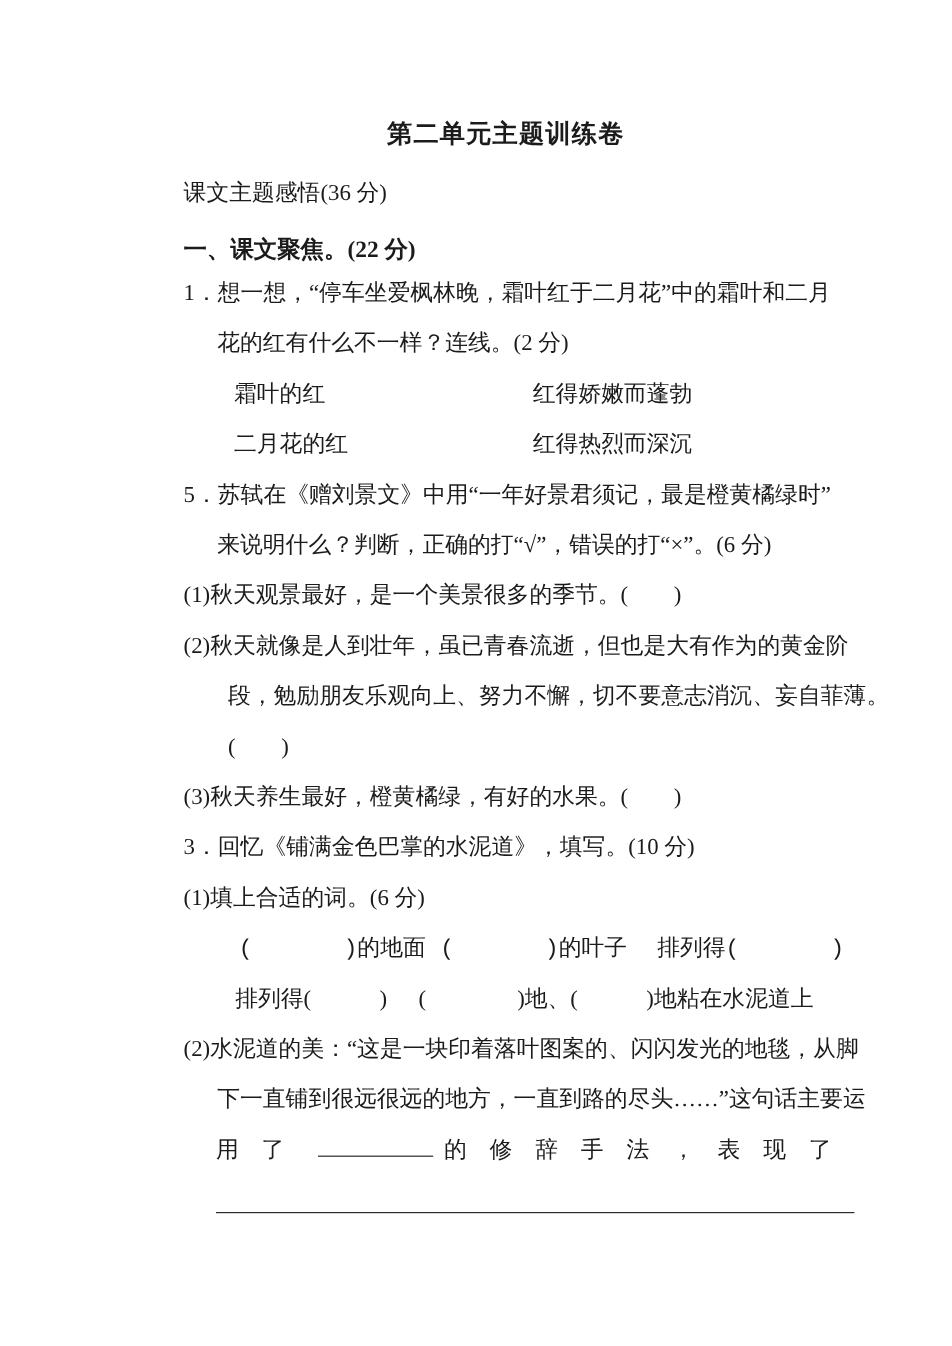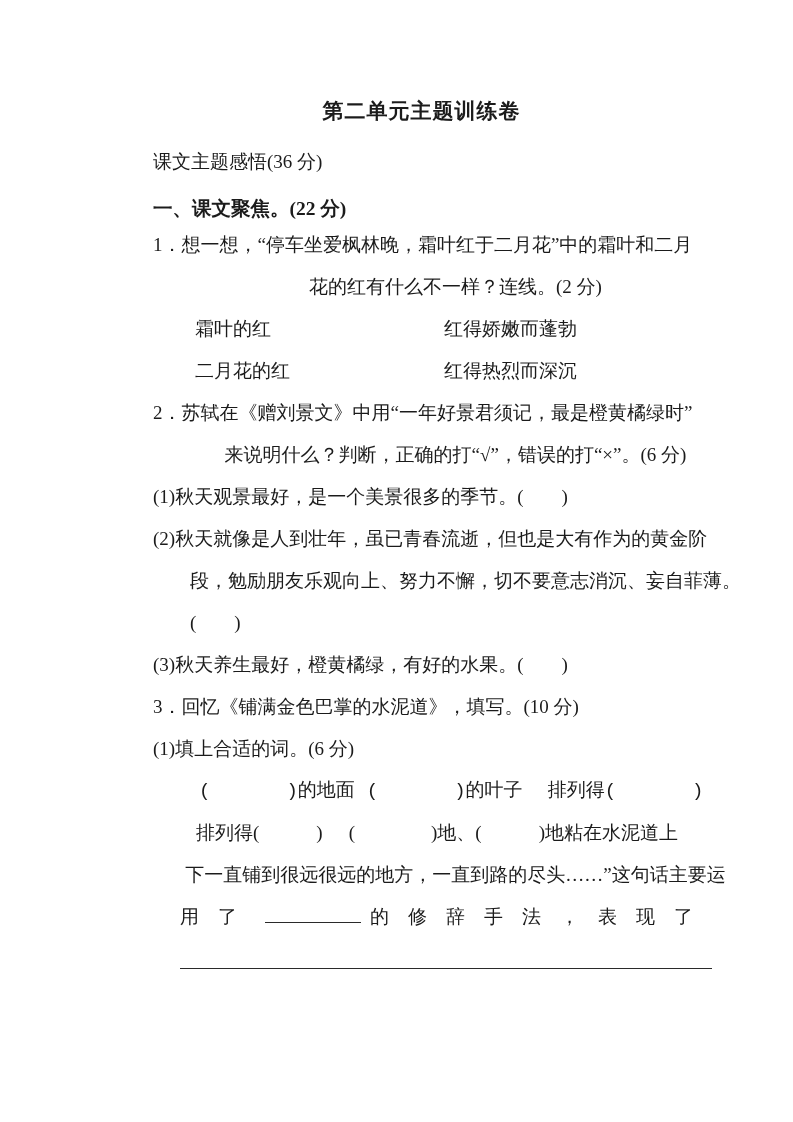--- a/index.html
+++ b/index.html
@@ -45,21 +45,21 @@
     height: 30px;
     line-height: 30px;
     margin-top: 18px;
   }
   .line {
     height: 42px;
     line-height: 42px;
     font-size: 19px;
     white-space: nowrap;
   }
-  .indent-1 { padding-left: 28px; text-align: center; }
+  .indent-1 { padding-left: 28px; }
   .indent-2 { padding-left: 37px; }
   .match-row { padding-left: 42px; }
   .match-left {
     display: inline-block;
     width: 249px;
   }
   .blank-row-1 { padding-left: 46px; font-family: Liberation Mono, monospace; }
   .blank-row-1 .gap-a { display: inline-block; width: 12px; }
   .blank-row-1 .gap-b { display: inline-block; width: 25px; }
   .blank-row-2 { padding-left: 43px; }
@@ -108,38 +108,39 @@
     <div class="line">1．想一想，“停车坐爱枫林晚，霜叶红于二月花”中的霜叶和二月</div>
     <div class="line indent-1">花的红有什么不一样？连线。(2 分)</div>
 
     <div class="line match-row">
       <span class="match-left">霜叶的红</span><span>红得娇嫩而蓬勃</span>
     </div>
     <div class="line match-row">
       <span class="match-left">二月花的红</span><span>红得热烈而深沉</span>
     </div>
 
-    <div class="line">2．苏轼在《赠刘景文》中用“一年好景君须记，最是橙黄橘绿时”</div>
+    <div class="line">5．苏轼在《赠刘景文》中用“一年好景君须记，最是橙黄橘绿时”</div>
     <div class="line indent-1">来说明什么？判断，正确的打“√”，错误的打“×”。(6 分)</div>
     <div class="line">(1)秋天观景最好，是一个美景很多的季节。(　　)</div>
     <div class="line">(2)秋天就像是人到壮年，虽已青春流逝，但也是大有作为的黄金阶</div>
     <div class="line indent-2">段，勉励朋友乐观向上、努力不懈，切不要意志消沉、妄自菲薄。</div>
     <div class="line indent-2">(　　)</div>
     <div class="line">(3)秋天养生最好，橙黄橘绿，有好的水果。(　　)</div>
 
     <div class="line">3．回忆《铺满金色巴掌的水泥道》，填写。(10 分)</div>
     <div class="line">(1)填上合适的词。(6 分)</div>
 
     <div class="line blank-row-1">
       <span>(　　　　)的地面</span><span class="gap-a"></span><span>(　　　　)的叶子</span><span class="gap-b"></span><span>排列得(　　　　)</span>
     </div>
     <div class="line blank-row-2">
       <span>排列得(　　　)</span><span class="gap-a"></span><span>(　　　　)地、(　　　)地粘在水泥道上</span>
     </div>
 
+    <div class="line">(2)水泥道的美：“这是一块印着落叶图案的、闪闪发光的地毯，从脚</div>
     <div class="line indent-1">下一直铺到很远很远的地方，一直到路的尽头……”这句话主要运</div>
 
     <div class="line justify-row">
       <span class="seg">用了</span>
       <span class="fill-blank-inline"></span>
       <span class="seg">的修辞手法，表现了</span>
     </div>
 
     <div class="answer-line-row">
       <div class="answer-line"></div>

